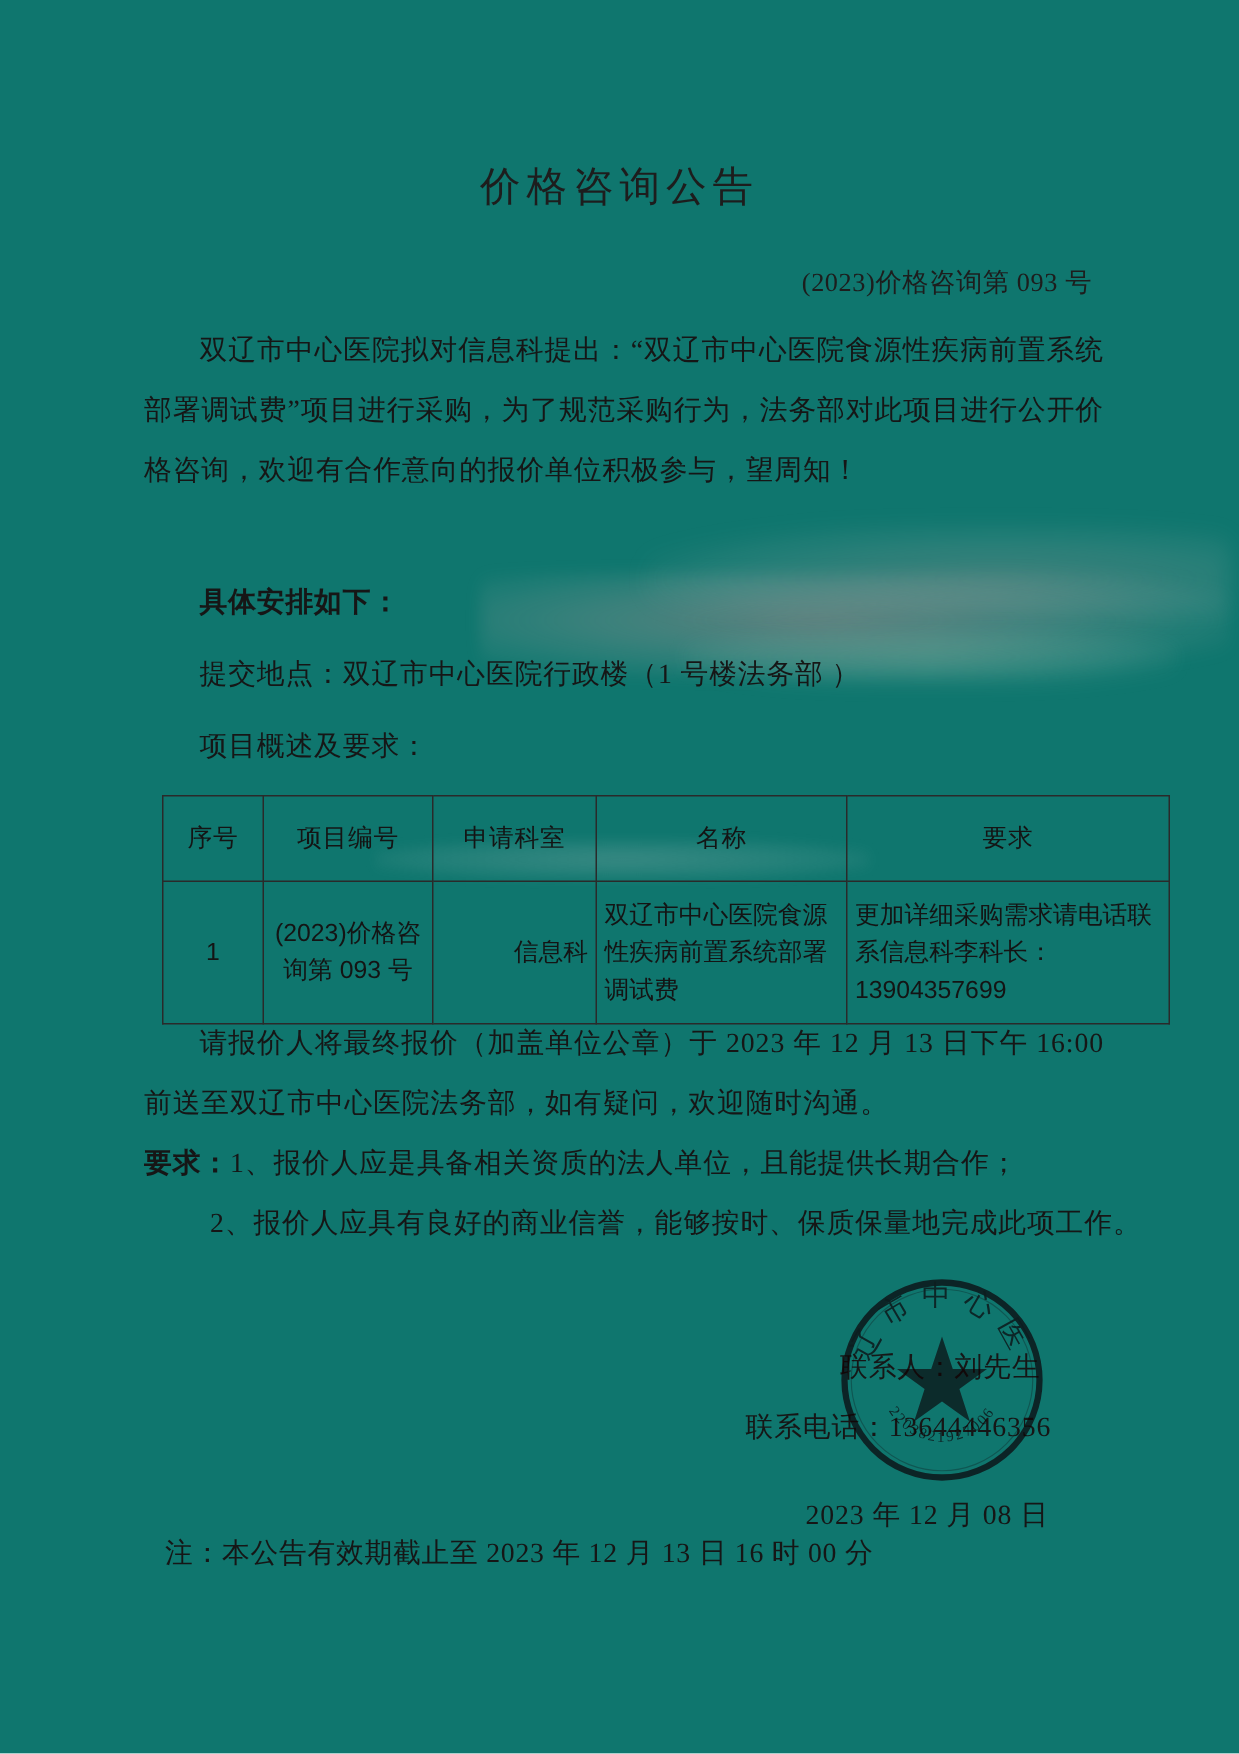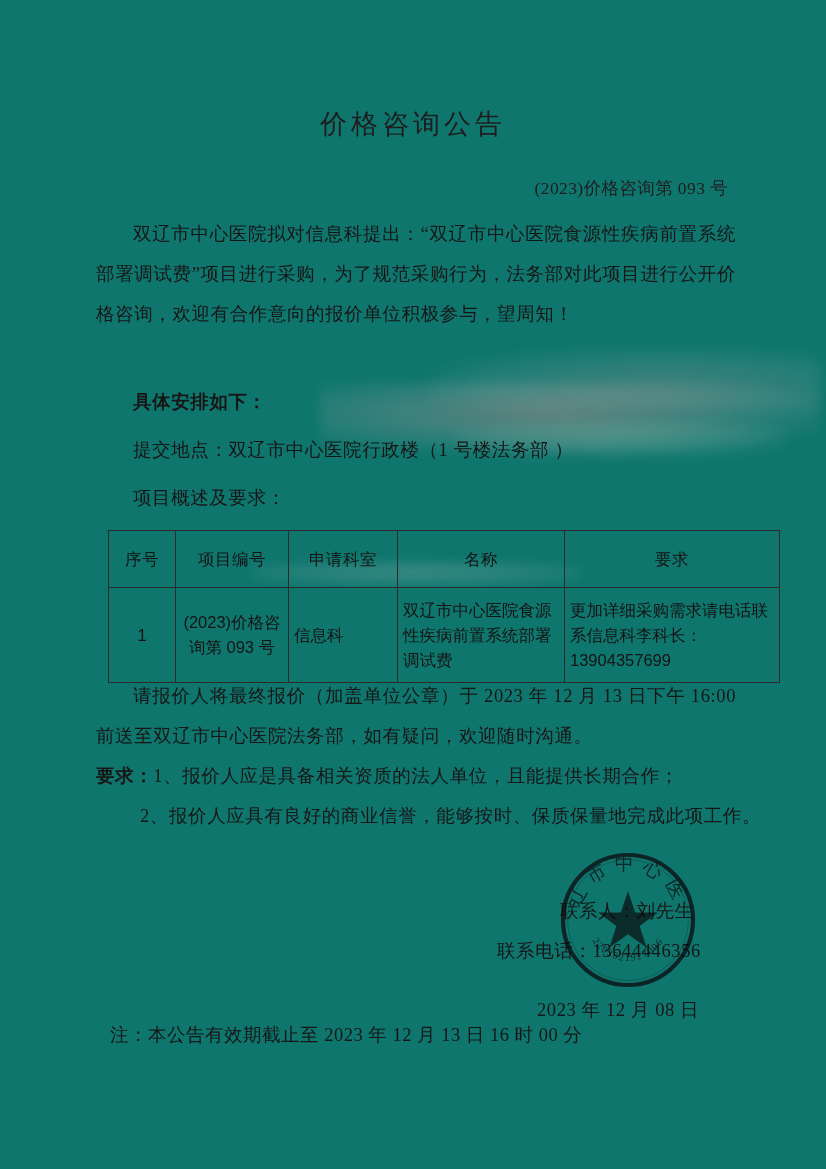--- a/index.html
+++ b/index.html
@@ -122,21 +122,21 @@
     height: 48px;
     vertical-align: middle;
     letter-spacing: 0.5px;
   }
   table.proj tbody td {
     height: 86px;
     vertical-align: middle;
   }
   .c-idx   { width: 56px;  text-align: center; }
   .c-code  { width: 102px; text-align: center; }
-  .c-dept  { width: 98px;  text-align: left; }
+  .c-dept  { width: 98px;  text-align: right; }
   .c-name  { width: 156px; text-align: left; padding-left: 9px; }
   .c-req   { width: 204px; text-align: left; padding-left: 9px; }
   td.c-name, td.c-req { vertical-align: middle; }
   .c-code-cell { line-height: 27px; }
 
   
   .sig-line {
     position: absolute;
     font-size: 18.5px;
     color: #161616;

